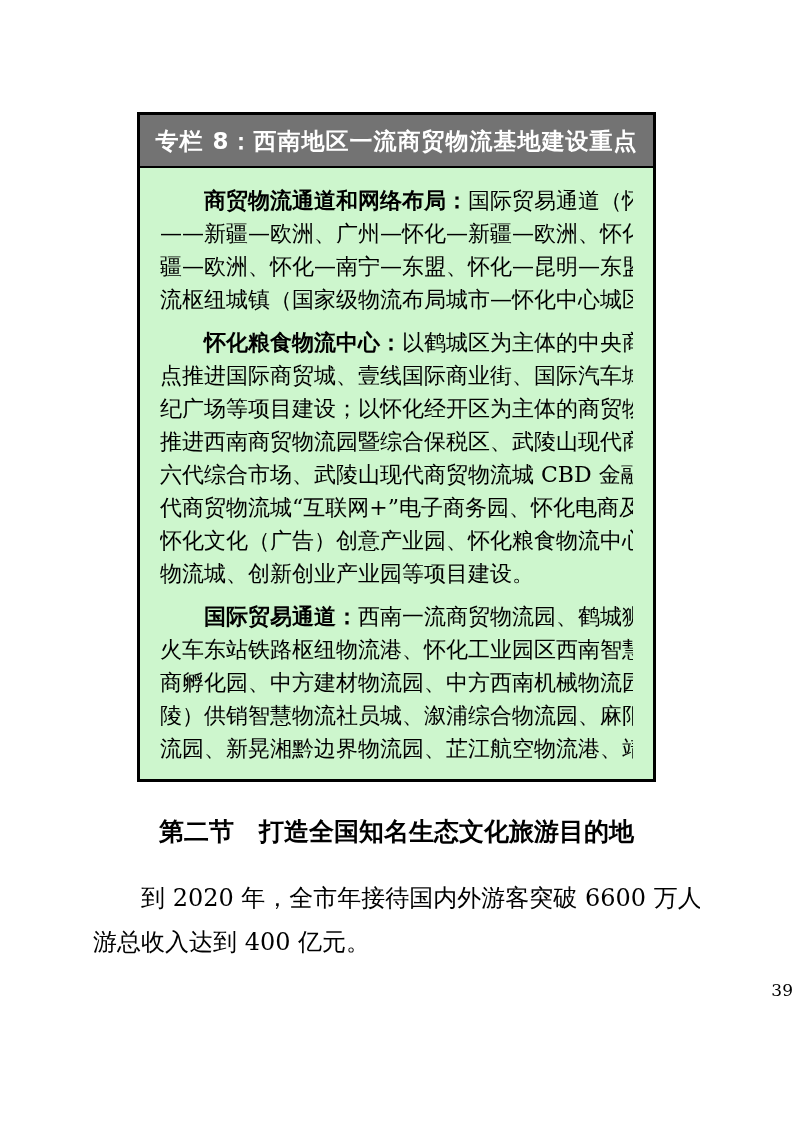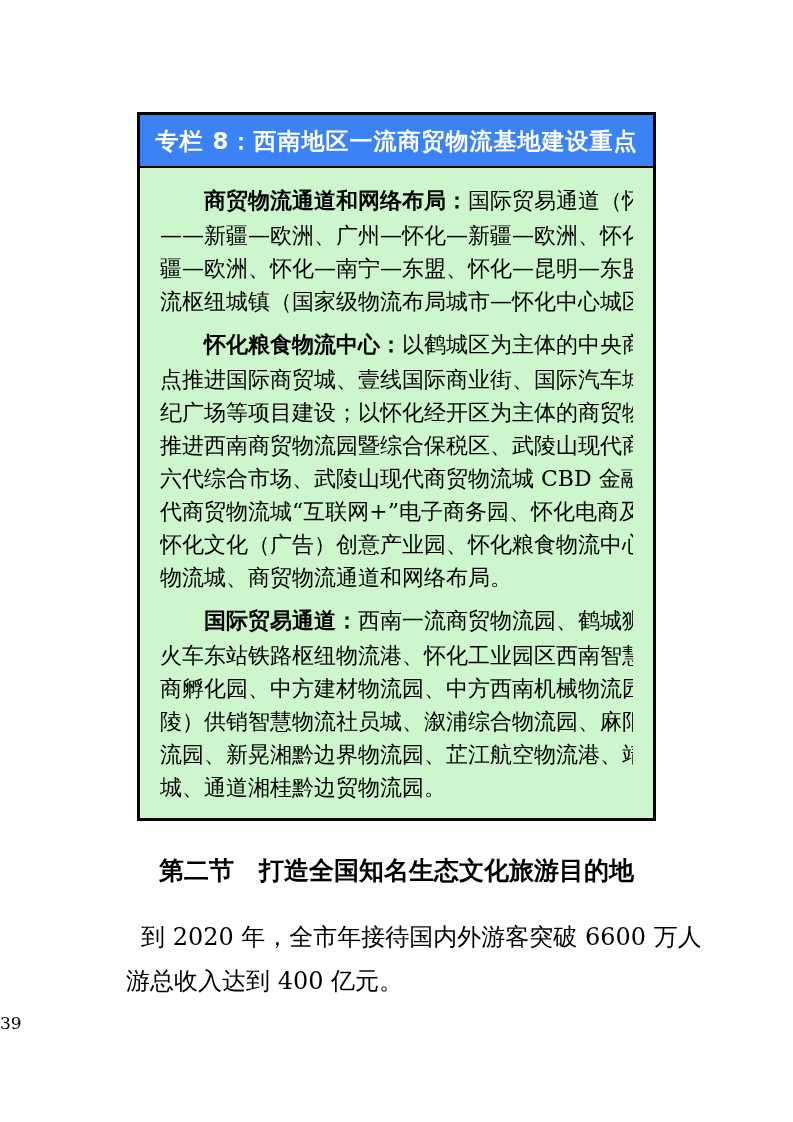--- a/index.html
+++ b/index.html
@@ -13,21 +13,21 @@
     color:#000;
     overflow:hidden;
   }
   
   .box {
     width:519px;
     margin:112px auto 0 auto;
     border:3px solid #000;
   }
   .box-header {
-    background:#3b82f6;
+    background:#737373;
     color:#ffffff;
     border-bottom:2px solid #000;
     height:53px;
     line-height:53px;
     text-align:center;
     font-family:"DejaVu Sans", sans-serif;
     font-weight:bold;
     font-size:23px;
     letter-spacing:1px;
   }
@@ -41,21 +41,21 @@
   .para:first-child { margin-top:0; }
   .line {
     text-align:justify;
     text-align-last:justify;
     white-space:nowrap;
     overflow:hidden;
   }
   .line.first { text-indent:44px; }
   .line.last { text-align-last:left; white-space:normal; }
   .lead {
-    font-family:Liberation Mono, monospace;
+    font-family:Liberation Sans, sans-serif;
     font-weight:bold;
   }
   
   .section-heading {
     margin-top:32px;
     text-align:center;
     font-weight:bold;
     font-size:25px;
     line-height:36px;
     font-family:"DejaVu Serif", serif;
@@ -66,25 +66,25 @@
     font-size:24px;
     line-height:44px;
   }
   .body-line {
     text-align:justify;
     text-align-last:justify;
     white-space:nowrap;
     overflow:hidden;
   }
   .body-line.first { text-indent:48px; }
-  .body-line.last { text-align-last:left; white-space:normal;margin-left:33px; }
+  .body-line.last { text-align-last:left; white-space:normal; }
   
   .page-number {
-    margin-top:10px;
-    text-align:left;
+    margin-top:16px;
+    text-align:right;
     font-size:17px;
     font-family:"DejaVu Serif", serif;
   }
 </style>
 </head>
 <body>
 
 <div class="page">
 
   <div class="box">
@@ -105,32 +105,31 @@
       <div class="para">
         <div class="line first">
           <span class="lead">怀化粮食物流中心：</span><span>以鹤城区为主体的中央商务区，重</span>
         </div>
         <div class="line">点推进国际商贸城、壹线国际商业街、国际汽车城、飞达新世</div>
         <div class="line">纪广场等项目建设；以怀化经开区为主体的商贸物流区，重点</div>
         <div class="line">推进西南商贸物流园暨综合保税区、武陵山现代商贸物流城第</div>
         <div class="line">六代综合市场、武陵山现代商贸物流城 CBD 金融城、武陵山现</div>
         <div class="line">代商贸物流城“互联网+”电子商务园、怀化电商及快递物流中心、</div>
         <div class="line">怀化文化（广告）创意产业园、怀化粮食物流中心、金口岸食品</div>
-        <div class="line last">物流城、商贸物流通道和网络布局。</div>
+        <div class="line last">物流城、创新创业产业园等项目建设。</div>
       </div>
 
       <div class="para">
         <div class="line first">
           <span class="lead">国际贸易通道：</span><span>西南一流商贸物流园、鹤城狮子岩物流园、</span>
         </div>
         <div class="line">火车东站铁路枢纽物流港、怀化工业园区西南智慧物流园及电</div>
         <div class="line">商孵化园、中方建材物流园、中方西南机械物流园、中国（沅</div>
         <div class="line">陵）供销智慧物流社员城、溆浦综合物流园、麻阳民族边贸物</div>
         <div class="line">流园、新晃湘黔边界物流园、芷江航空物流港、靖州国际商贸</div>
-        <div class="line last">城、通道湘桂黔边贸物流园。</div>
       </div>
 
     </div>
   </div>
 
   <div class="section-heading">第二节　打造全国知名生态文化旅游目的地</div>
 
   <div class="body-paragraph">
     <div class="body-line first">到 2020 年，全市年接待国内外游客突破 6600 万人次，旅</div>
     <div class="body-line last">游总收入达到 400 亿元。</div>

